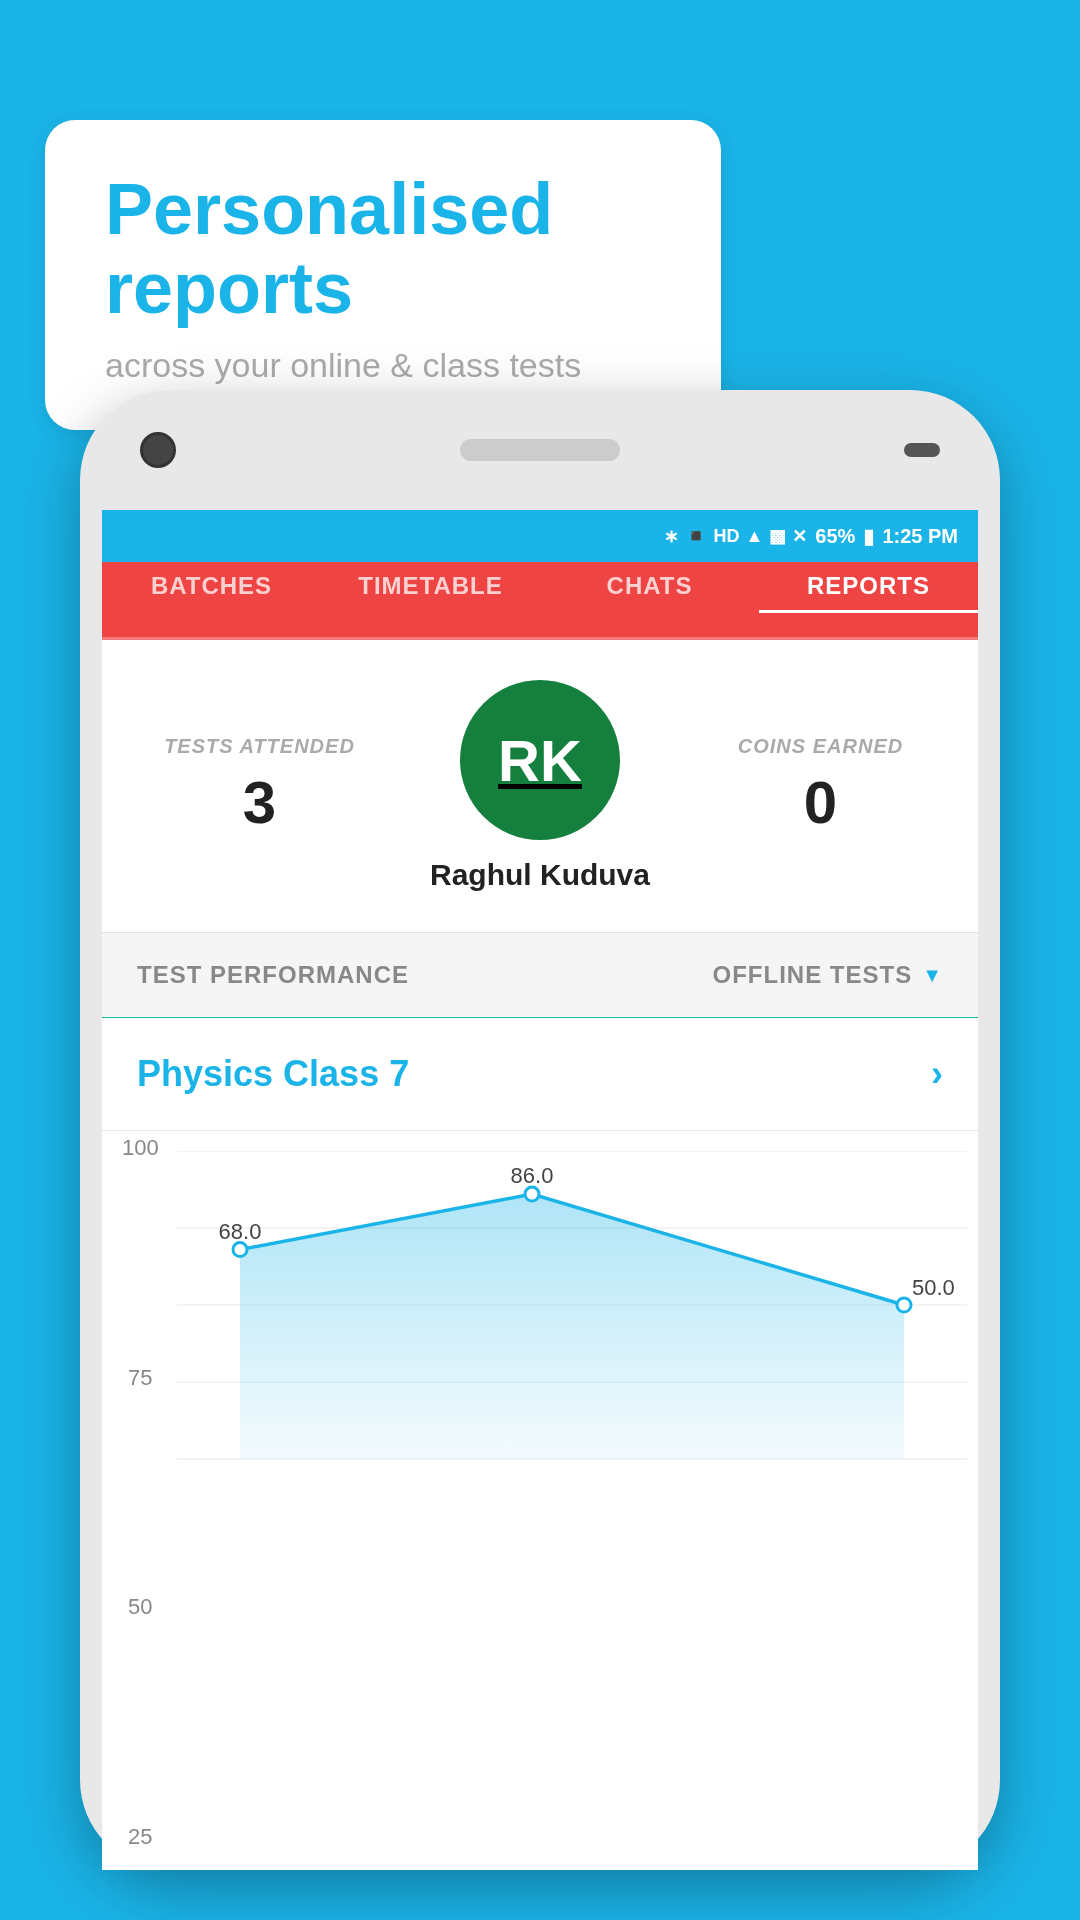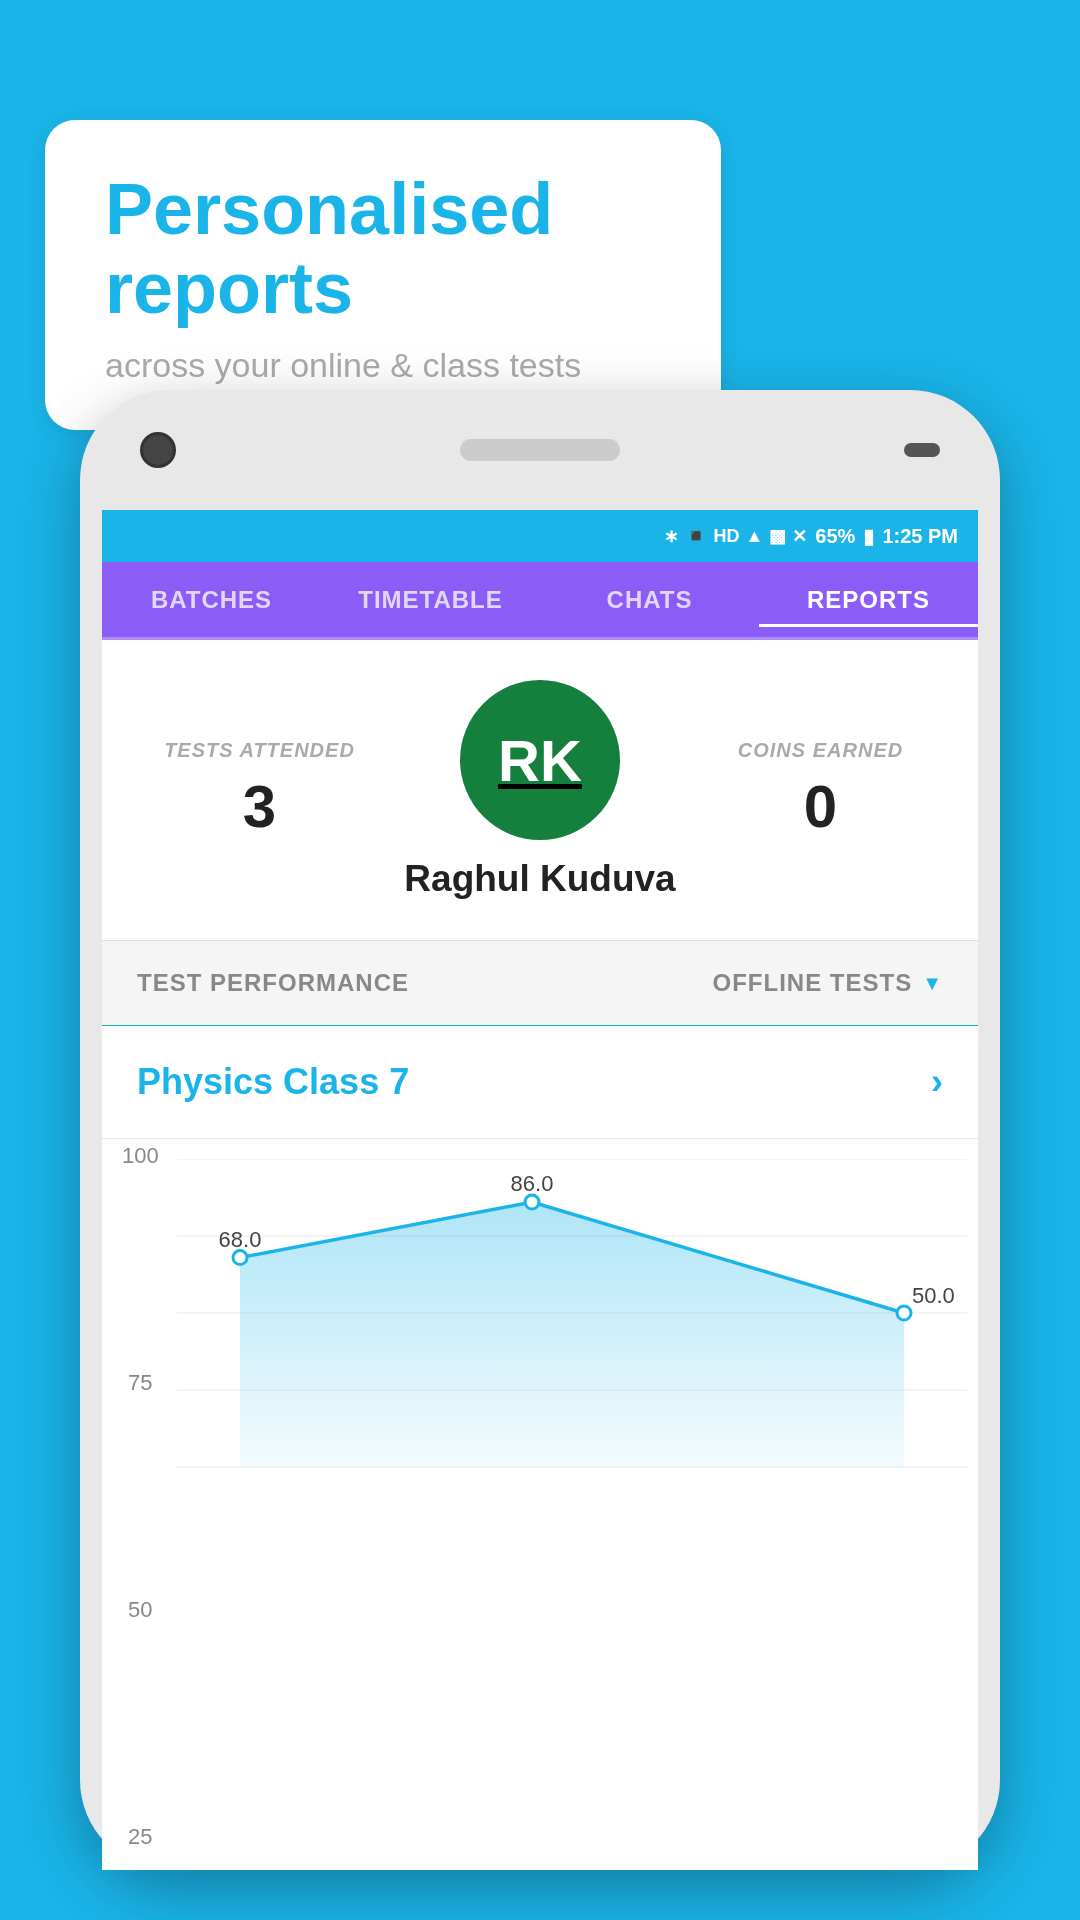--- a/index.html
+++ b/index.html
@@ -121,24 +121,24 @@
       align-items: center;
       gap: 6px;
     }
     .status-icon {
       color: white;
       font-size: 18px;
     }
 
     
     .nav-tabs {
-      background: #8b5cf6;
+      background: #ef4444;
       height: 78px;
       display: flex;
-      align-items: center;
+      align-items: flex-start;
       border-bottom: 3px solid rgba(255,255,255,0.3);
       flex-shrink: 0;
     }
     .nav-tab {
       flex: 1;
       text-align: center;
       color: rgba(255,255,255,0.75);
       font-size: 24px;
       font-weight: 700;
       letter-spacing: 1px;
@@ -193,21 +193,21 @@
       justify-content: center;
       margin-bottom: 18px;
       text-decoration: underline;
     }
     .avatar-initials {
       font-size: 58px;
       font-weight: 700;
       color: white;
     }
     .user-name {
-      font-size: 37px;
+      font-size: 30px;
       font-weight: 600;
       color: #222;
     }
 
     
     .test-perf-section {
       background: #f5f5f5;
       padding: 28px 35px;
       display: flex;
       align-items: center;

